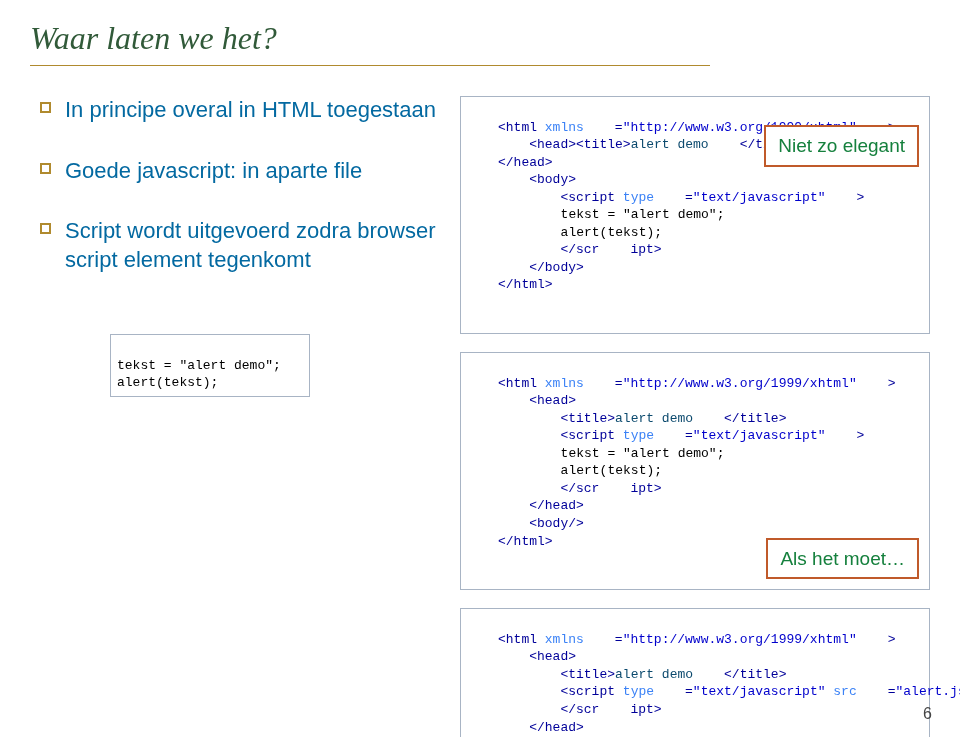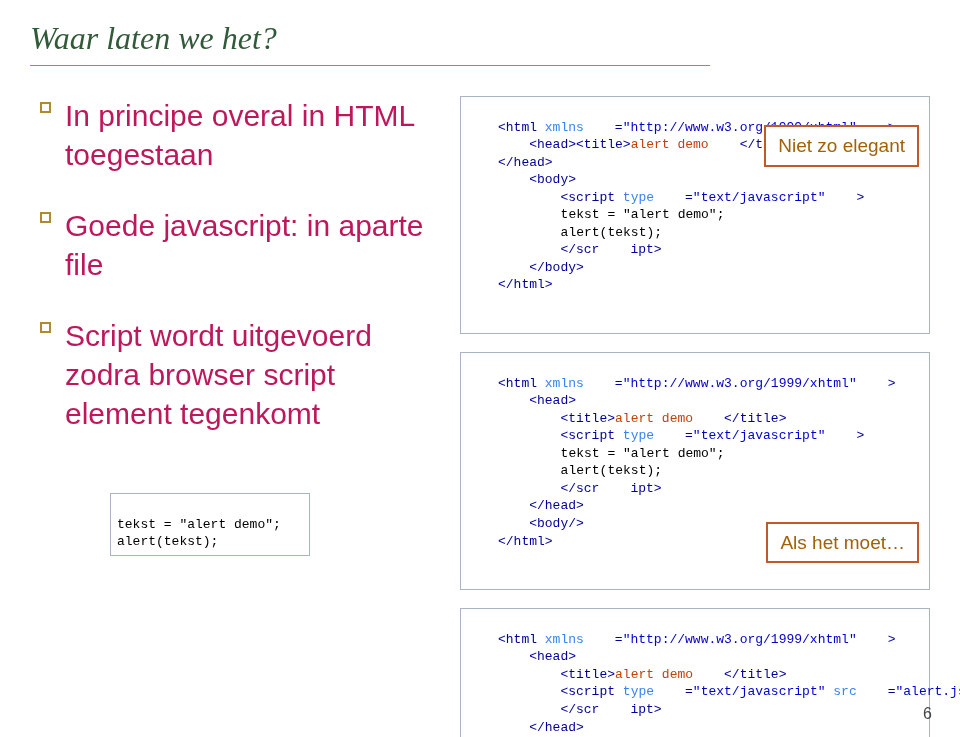--- a/index.html
+++ b/index.html
@@ -47,50 +47,50 @@
   }
   .bullet-sq {
     width: 11px;
     height: 11px;
     border: 2px solid #b08a2e;
     background: #fff;
     margin-top: 6px;
     flex-shrink: 0;
   }
   .bullet-text {
-    font-size: 30px;
-    color: #be185d;
+    font-size: 22px;
+    color: #0369a1;
     line-height: 1.3;
   }
   .code-box {
     border: 1px solid #a8b4c4;
     background: #fff;
     padding: 4px 6px;
     font-family: "Courier New", monospace;
     font-size: 13px;
     line-height: 1.35;
     white-space: pre;
     position: relative;
   }
   .code-box .tag { color: #000099; margin-left: 31px; }
   .code-box .attr { color: #3b82f6; }
   .code-box .str { color: #0000cc; }
-  .code-box .txt { color: #c2410c; }
+  .code-box .txt { color: #0c4a6e; }
   .code-box .js { color: #000; }
   .label-box {
     position: absolute;
     border: 2px solid #c05a2a;
     background: #fff;
-    color: #a16207;
+    color: #15803d;
     font-size: 19px;
     padding: 6px 12px;
     font-family: Arial, sans-serif;
   }
   .label1 { right: 10px; top: 28px; }
-  .label2 { right: 10px; bottom: 26px; }
+  .label2 { right: 10px; bottom: 10px; }
   .small-code {
     border: 1px solid #a8b4c4;
     background: #fff;
     padding: 4px 6px;
     font-family: "Courier New", monospace;
     font-size: 13px;
     line-height: 1.35;
     white-space: pre;
     margin-left: 70px;
     margin-top: 60px;

